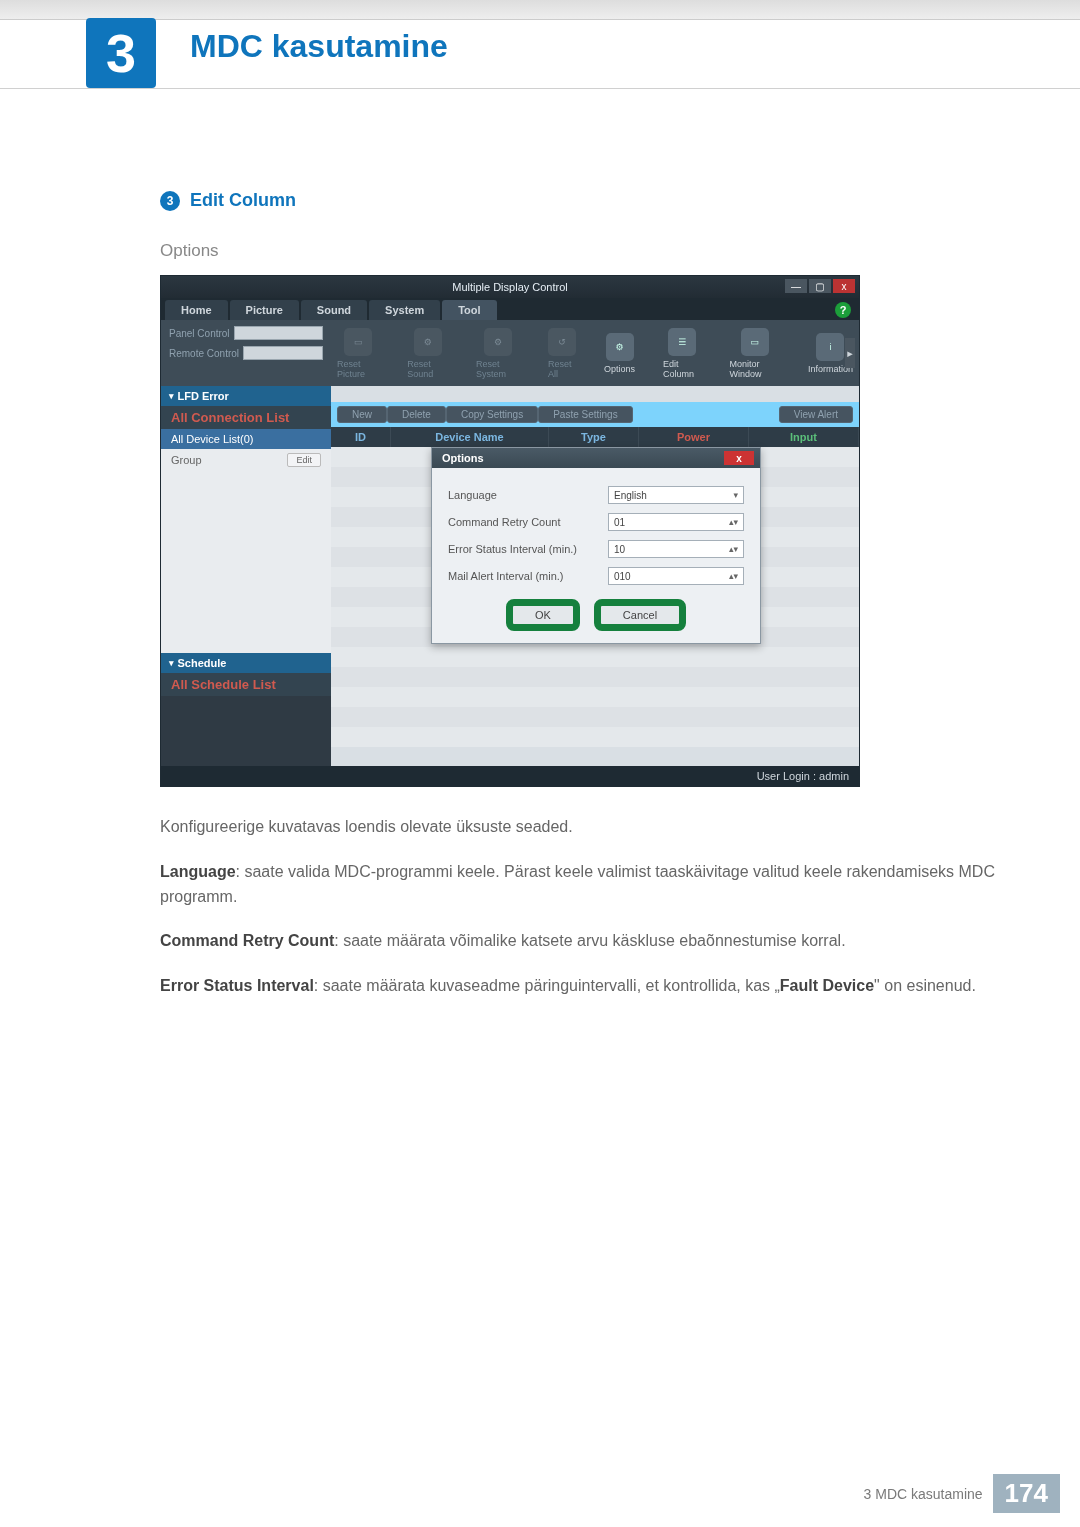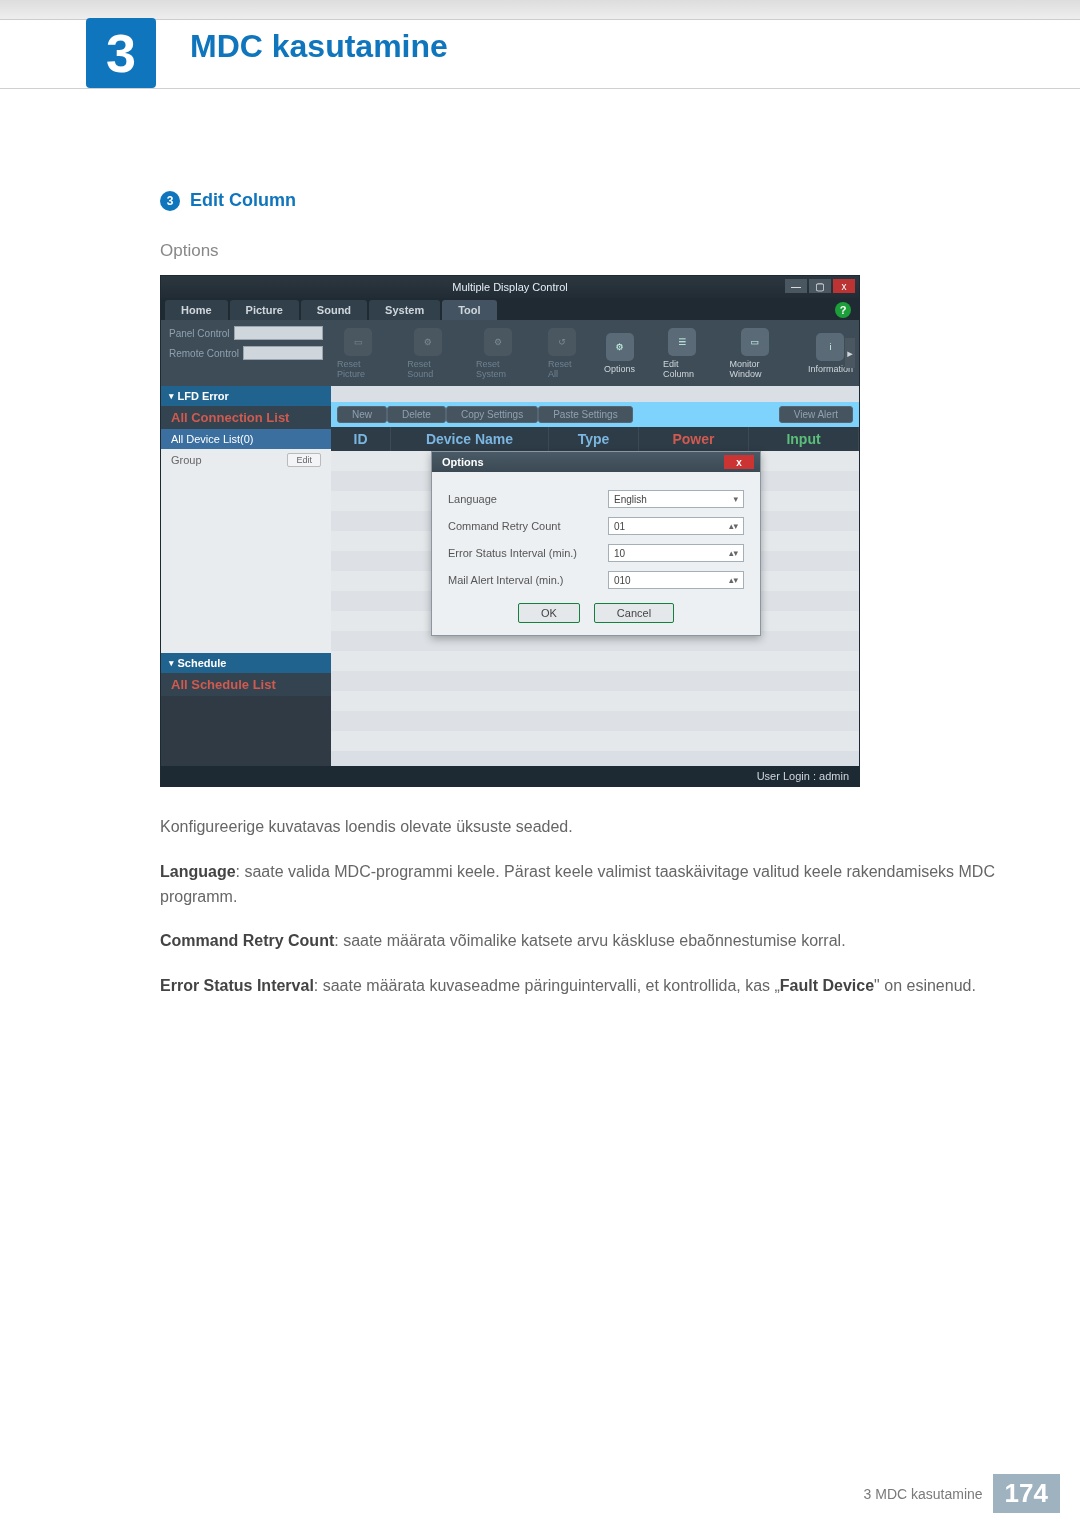--- a/index.html
+++ b/index.html
@@ -146,21 +146,21 @@
   .app-main { flex:1; background:#d9dfe4; position:relative; }
   .main-toolbar {
     display:flex; padding:4px 6px; background:#7dd3fc;margin-top:16px;
   }
   .tb-btn {
     padding:2px 14px; font-size:10px; color:#8fa1af;
     background:#465460; border:1px solid #556572; border-radius:3px;
   }
   .tb-btn.right { margin-left:auto; }
   .grid-head {
-    display:flex; background:#2e3c47; color:#7bb6e0; font-size:14px; font-weight:bold;
+    display:flex; background:#2e3c47; color:#7bb6e0; font-size:11px; font-weight:bold;
   }
   .gh-cell { padding:4px 0; text-align:center; border-right:1px solid #3c4a55;}
   .gh-cell.id { width:60px; }
   .gh-cell.nm { flex:1.3; }
   .gh-cell.ty { width:90px; }
   .gh-cell.pw { width:110px; color:#d05a4f; }
   .gh-cell.in { width:110px; color:#5bbf7a; }
   .grid-body {
     height:300px;
     background: repeating-linear-gradient(to bottom,#e4e8eb 0 20px,#dde1e5 20px 40px);
@@ -188,21 +188,21 @@
   .dlg-label { width:160px; }
   .dlg-field {
     flex:1; height:18px; background:#fff; border:1px solid #a5afb8;
     display:flex; align-items:center; padding:0 5px; font-size:10px; color:#444;
     justify-content:space-between;
   }
   .dlg-spin { font-size:9px; color:#666; }
   .dlg-buttons { display:flex; justify-content:center; gap:14px; margin-top:14px;}
   .dlg-btn {
     padding:3px 22px; font-size:11px; background:#e4e8eb;
-    border:1px solid #15803d; border-radius:2px; color:#444;
+    border:7px solid #15803d; border-radius:8px; color:#444;
   }
 
   .app-footer {
     background:#1e2a33; color:#cfd6dc; font-size:11px; padding:4px 10px;
     text-align:right;
   }
 
   
   .paras { margin-top: 28px; font-size: 16px; color:#666; line-height:1.55; }
   .paras p { margin-bottom: 20px; }

